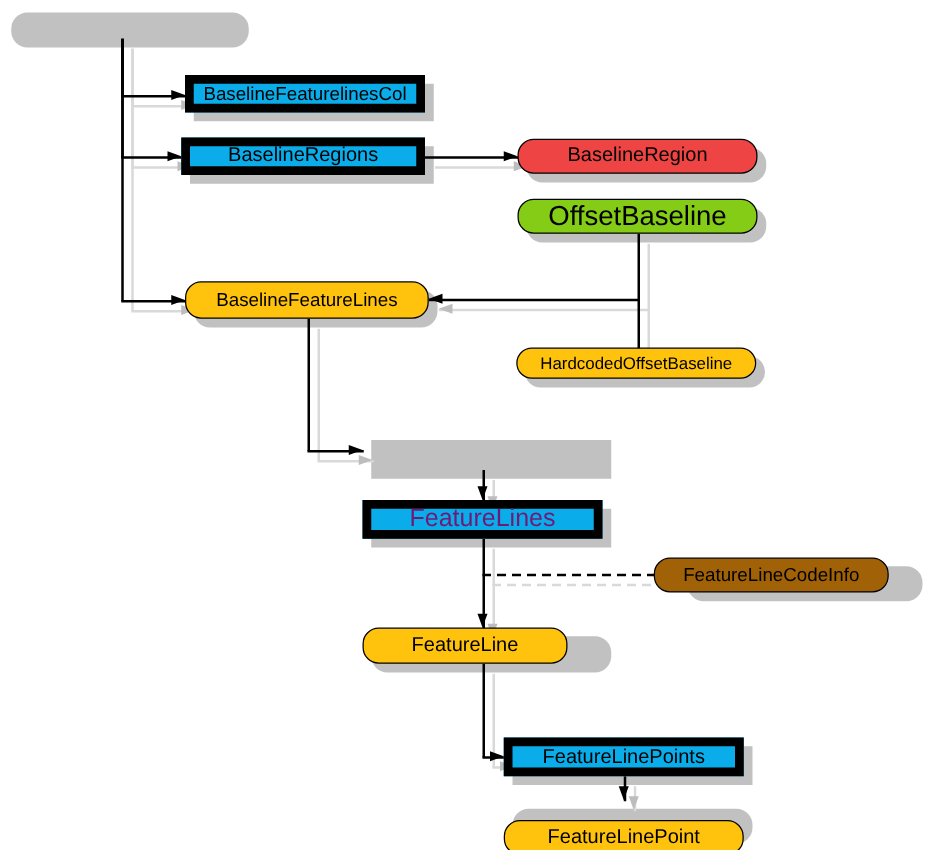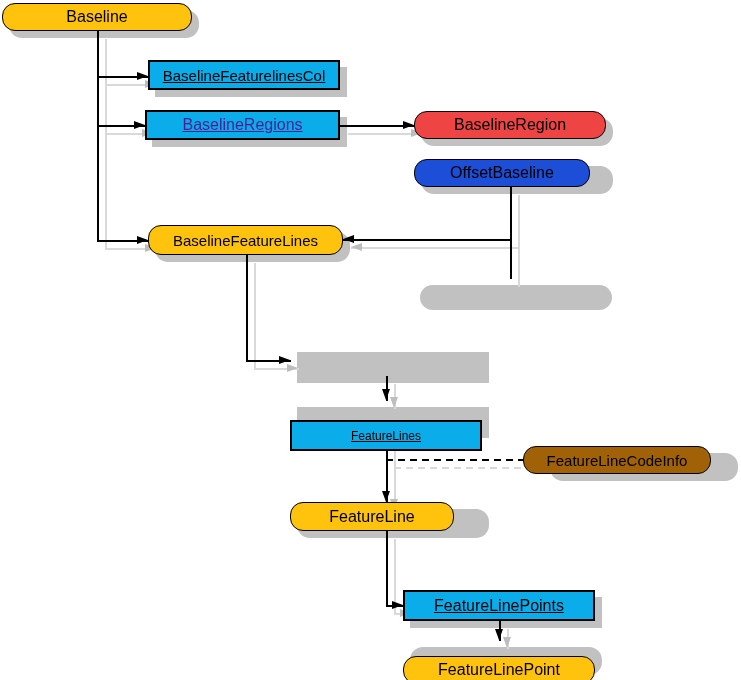--- a/index.html
+++ b/index.html
@@ -13,21 +13,21 @@
   .node{
     position:absolute;
     display:flex;align-items:center;justify-content:center;
     box-sizing:border-box;
     color:#000;
     white-space:nowrap;
     z-index:3;
     cursor:pointer;
   }
   .node.pill{border-radius:13px;border:1.5px solid #000;}
-  .node.rect{border-radius:0;border:2px solid #a16207;text-decoration:underline;}
+  .node.rect{border-radius:0;border:7px solid #a16207;}
   .shadow{position:absolute;z-index:0;}
   .seg{position:absolute;z-index:2;}
   .seg.sh{z-index:1;}
   .arrow{position:absolute;width:0;height:0;z-index:2;}
   .arrow.sh{z-index:1;}
 </style>
 </head>
 <body>
 
 <div id="canvas">
@@ -93,24 +93,24 @@
     <div class="seg sh" style="left: 394px; top: 539px; width: 1.5px; height: 75px; background: rgb(217, 217, 217);"></div>
     <div class="seg sh" style="left: 394px; top: 613px; height: 1.5px; width: 18px; background: rgb(217, 217, 217);"></div>
     <div class="arrow sh" style="left: 400px; top: 609.25px; border-top: 4.5px solid transparent; border-bottom: 4.5px solid transparent; border-left: 11px solid rgb(189, 189, 189);"></div>
     <div class="seg" style="left: 386px; top: 531px; width: 1.5px; height: 75px; background: rgb(0, 0, 0);"></div>
     <div class="seg" style="left: 386px; top: 605px; height: 1.5px; width: 18px; background: rgb(0, 0, 0);"></div>
     <div class="arrow" style="left: 392px; top: 601.25px; border-top: 4.5px solid transparent; border-bottom: 4.5px solid transparent; border-left: 11px solid rgb(0, 0, 0);"></div>
     <div class="seg sh" style="left: 507px; top: 629px; width: 1.5px; height: 20px; background: rgb(217, 217, 217);"></div>
     <div class="arrow sh" style="left: 503.25px; top: 637px; border-left: 4.5px solid transparent; border-right: 4.5px solid transparent; border-top: 11px solid rgb(189, 189, 189);"></div>
     <div class="seg" style="left: 499px; top: 621px; width: 1.5px; height: 20px; background: rgb(0, 0, 0);"></div>
     <div class="arrow" style="left: 495.25px; top: 629px; border-left: 4.5px solid transparent; border-right: 4.5px solid transparent; border-top: 11px solid rgb(0, 0, 0);"></div>
-    <div class="node pill" style="left: 2px; top: 3px; width: 190px; height: 28px; background: rgb(255, 194, 13); border-color: rgb(0, 0, 0); color: rgb(0, 0, 0); font-size: 16px;">Baseline</div>
     <div class="node rect" style="left: 148px; top: 60px; width: 192px; height: 30px; background: rgb(10, 173, 233); border-color: rgb(0, 0, 0); color: rgb(0, 0, 0); font-size: 15px;">BaselineFeaturelinesCol</div>
-    <div class="node rect" style="left: 145px; top: 110px; width: 195px; height: 30px; background: rgb(10, 173, 233); border-color: rgb(0, 0, 0); color: #4c1d95; font-size: 16px;">BaselineRegions</div>
+    <div class="node rect" style="left: 145px; top: 110px; width: 195px; height: 30px; background: rgb(10, 173, 233); border-color: rgb(0, 0, 0); color: #000000; font-size: 16px;">BaselineRegions</div>
     <div class="node pill" style="left: 414px; top: 111px; width: 192px; height: 28px; background: #ef4444; border-color: rgb(0, 0, 0); color: rgb(0, 0, 0); font-size: 16px;">BaselineRegion</div>
-    <div class="node pill" style="left: 414px; top: 159px; width: 176px; height: 28px; background: #1d4ed8; border-color: rgb(0, 0, 0); color: rgb(0, 0, 0); font-size: 16px;">OffsetBaseline</div>
+    <div class="node pill" style="left: 414px; top: 159px; width: 192px; height: 28px; background: #84cc16; border-color: rgb(0, 0, 0); color: rgb(0, 0, 0); font-size: 22px;">OffsetBaseline</div>
     <div class="node pill" style="left: 148px; top: 225px; width: 195px; height: 30px; background: rgb(255, 194, 13); border-color: rgb(0, 0, 0); color: rgb(0, 0, 0); font-size: 15px; text-align: center;">BaselineFeatureLines</div>
-    <div class="node rect" style="left: 290px; top: 420px; width: 192px; height: 31px; background: rgb(10, 173, 233); border-color: rgb(0, 0, 0); color: #000000; font-size: 12px;">FeatureLines</div>
+    <div class="node pill" style="left: 413px; top: 278px; width: 192px; height: 25px; background: rgb(255, 194, 13); border-color: rgb(0, 0, 0); color: rgb(0, 0, 0); font-size: 13.5px;">HardcodedOffsetBaseline</div>
+    <div class="node rect" style="left: 290px; top: 400px; width: 192px; height: 31px; background: rgb(10, 173, 233); border-color: rgb(0, 0, 0); color: #701a75; font-size: 20px;">FeatureLines</div>
     <div class="node pill" style="left: 523px; top: 446px; width: 188px; height: 28px; background: #a16207; border-color: rgb(0, 0, 0); color: rgb(0, 0, 0); font-size: 15px;">FeatureLineCodeInfo</div>
     <div class="node pill" style="left: 290px; top: 502px; width: 164px; height: 29px; background: rgb(255, 194, 13); border-color: rgb(0, 0, 0); color: rgb(0, 0, 0); font-size: 16px;">FeatureLine</div>
     <div class="node rect" style="left: 403px; top: 590px; width: 192px; height: 31px; background: rgb(10, 173, 233); border-color: rgb(0, 0, 0); color: rgb(0, 0, 0); font-size: 16px;">FeatureLinePoints</div>
     <div class="node pill" style="left: 403px; top: 640px; width: 192px; height: 28px; background: rgb(255, 194, 13); border-color: rgb(0, 0, 0); color: rgb(0, 0, 0); font-size: 16px; margin-top: 16px;">FeatureLinePoint</div>
   </div>
 
 </body></html>

